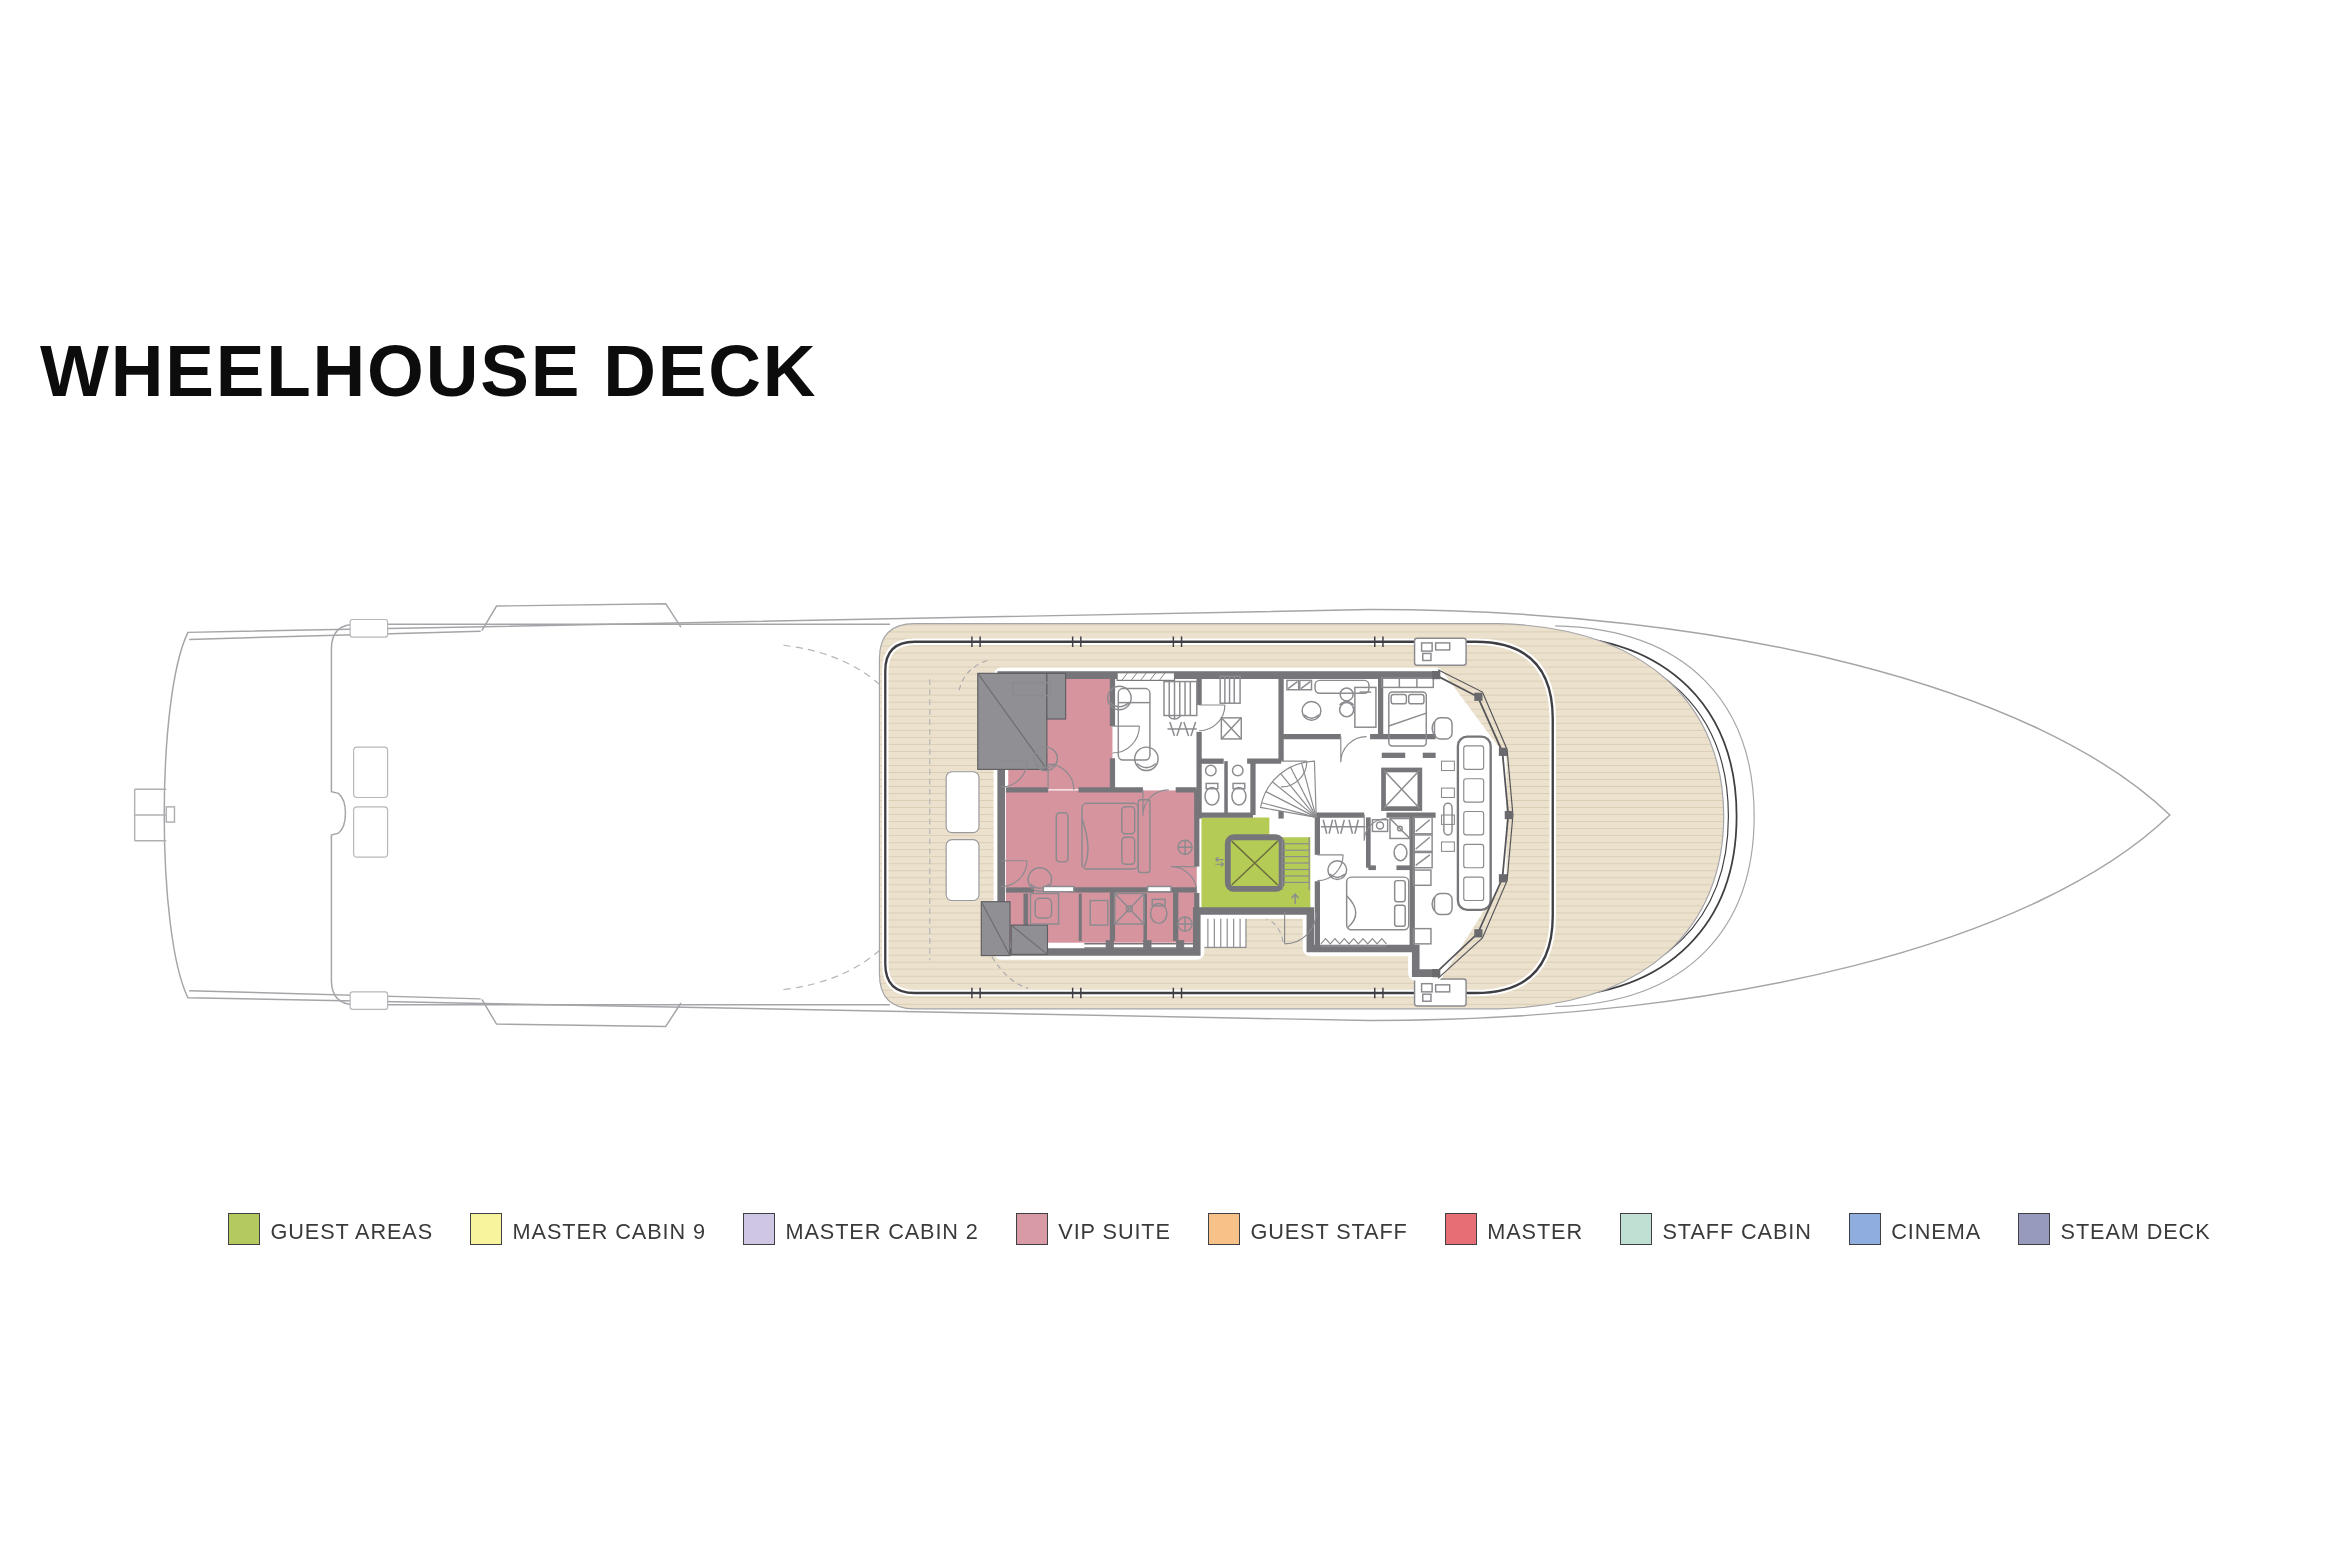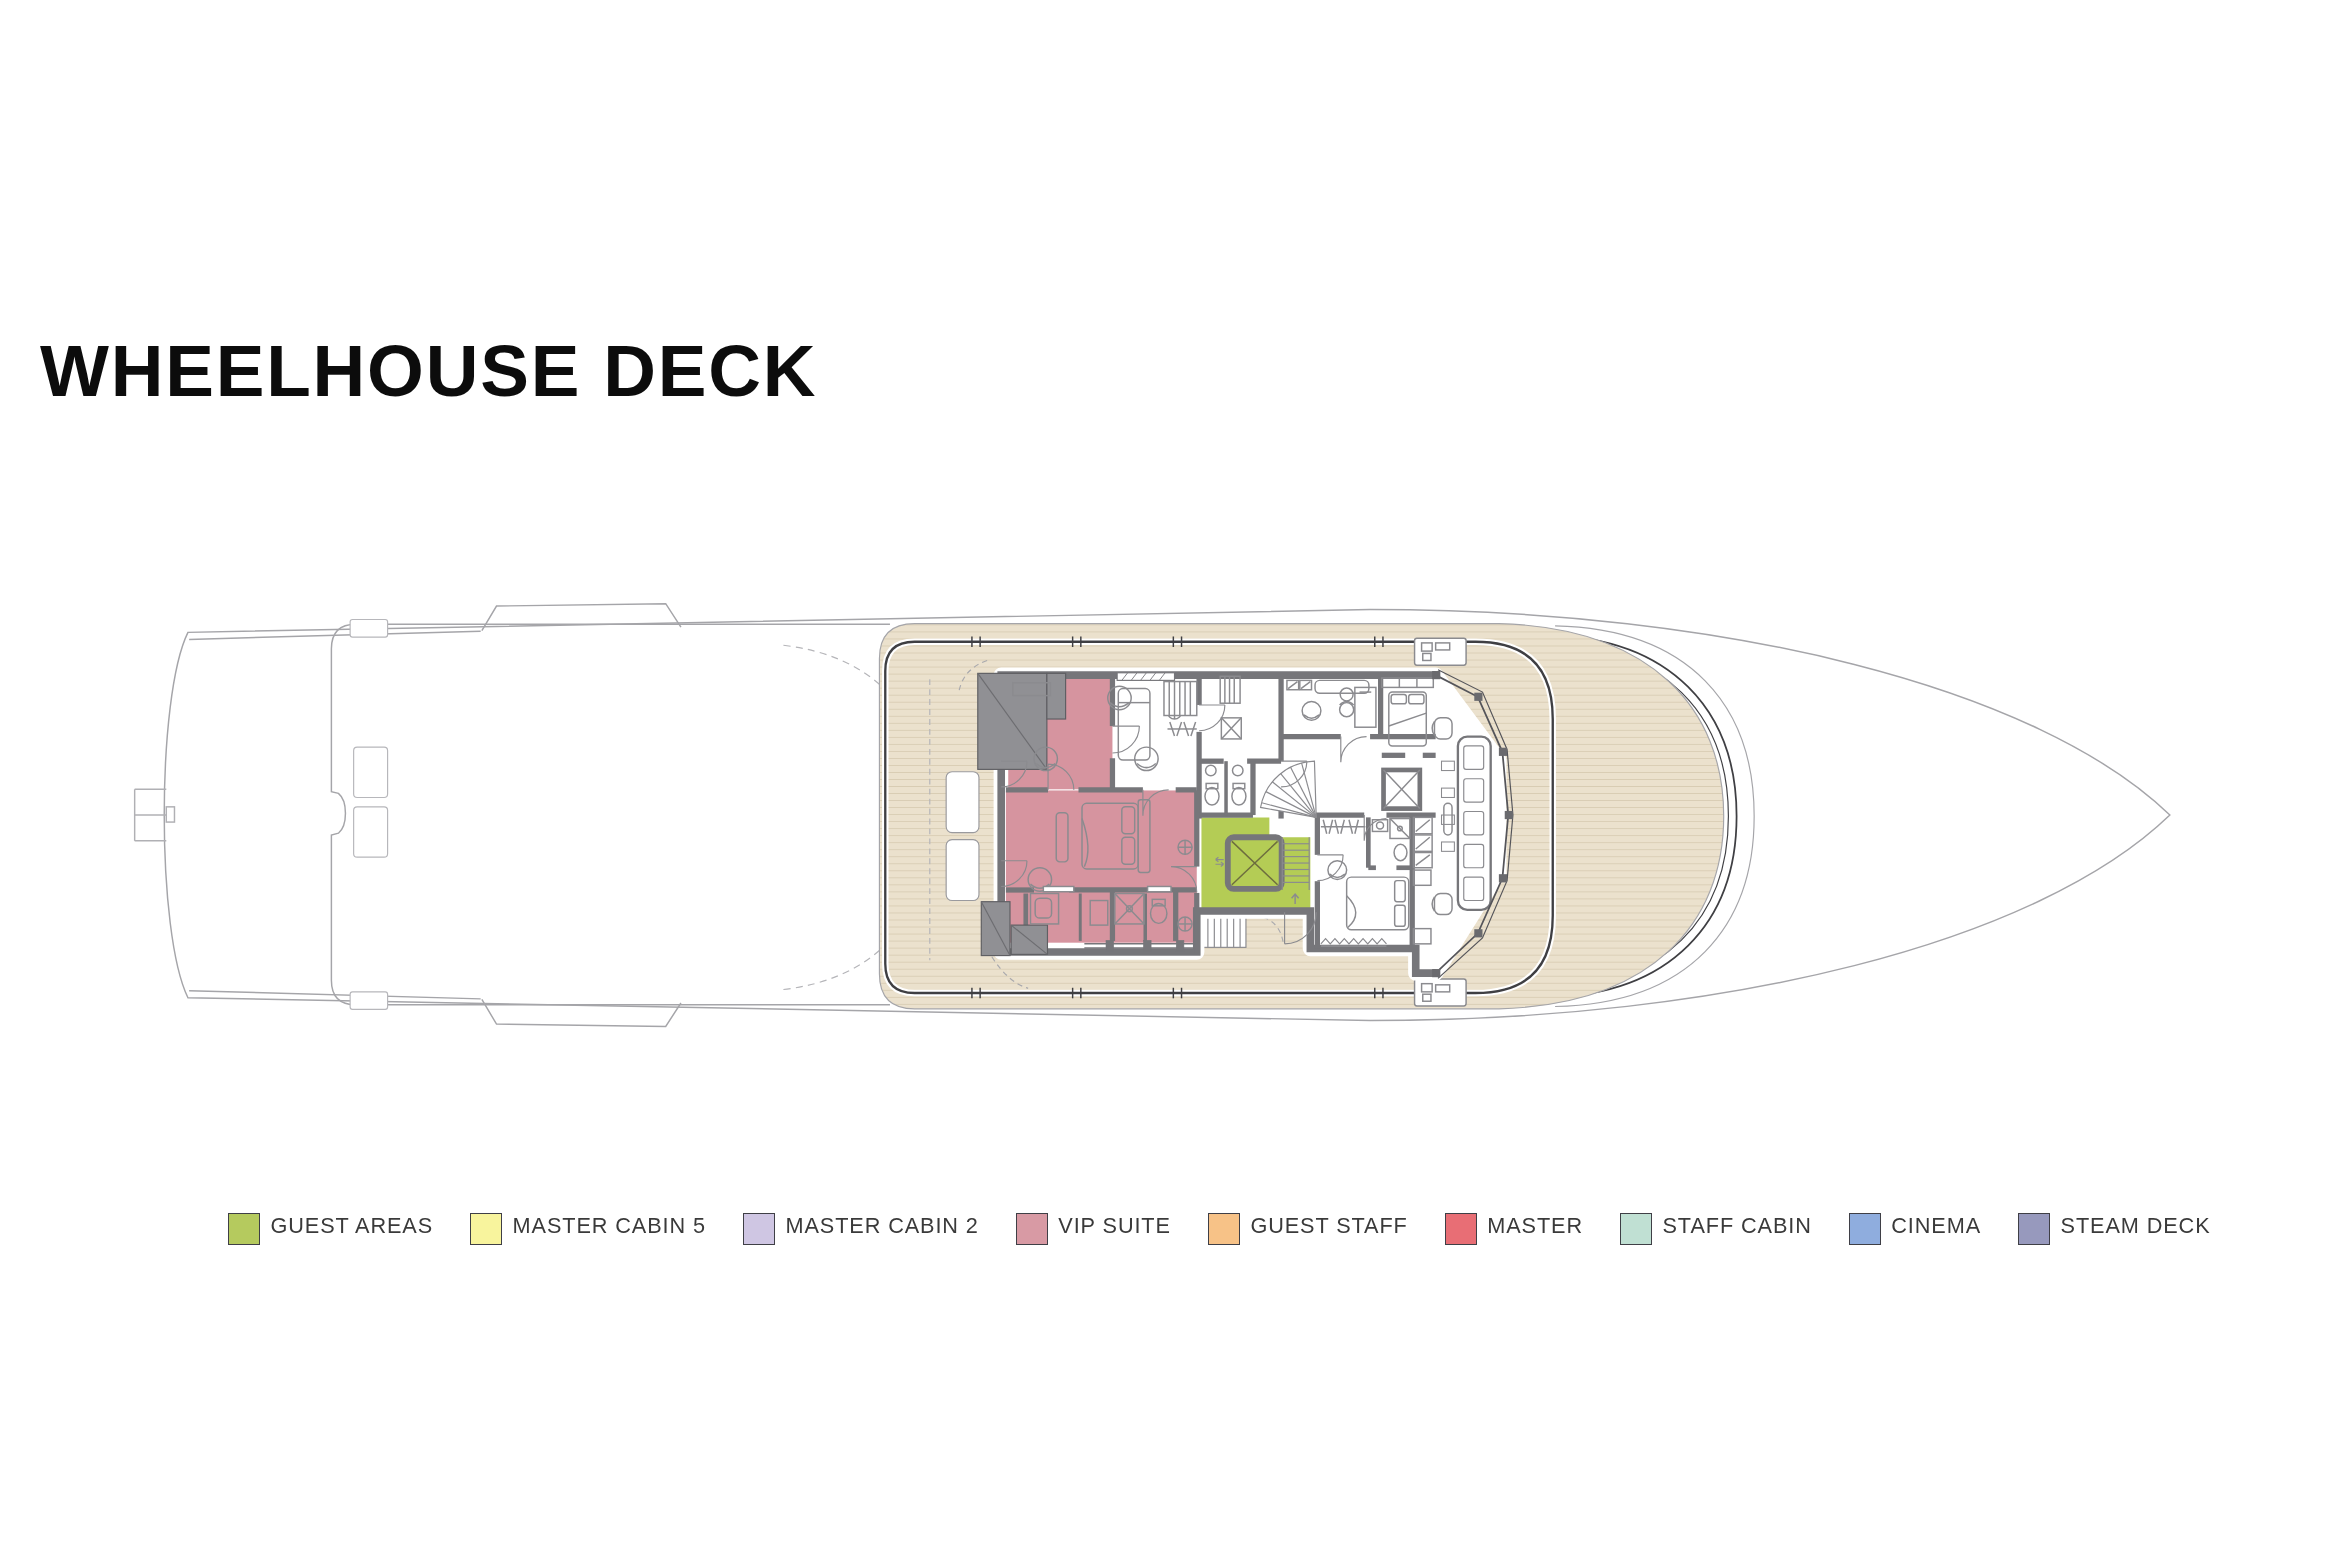--- a/index.html
+++ b/index.html
@@ -7,21 +7,21 @@
   .page-title{
     position:absolute;left:0;top:329px;width:100%;
     text-align:left;font-size:73px;font-weight:700;letter-spacing:1.8px;
     color:#0c0c0c;
     padding-left:40px;
   }
   .plan-wrap{position:absolute;left:0;top:0;width:2342px;height:1561px;}
   .legend{
     position:absolute;left:228px;top:1213px;display:flex;align-items:center;
   }
-  .legend-item{display:flex;align-items:flex-start;margin-right:37px;}
+  .legend-item{display:flex;align-items:flex-end;margin-right:37px;}
   .legend-swatch{width:32px;height:32px;border:1.8px solid #3f3f46;margin-right:10.5px;flex:0 0 auto;box-sizing:border-box;}
   .legend-label{font-size:21.7px;font-weight:400;color:#3a3a3a;letter-spacing:0.9px;white-space:nowrap;}
   svg{display:block;}
 </style>
 </head>
 <body>
 
 <div class="plan-wrap">
 <svg viewBox="0 0 4000 2666" width="2342" height="1561">
   <defs>
@@ -452,21 +452,21 @@
 
 <div class="page-title">WHEELHOUSE DECK</div>
 
 <div class="legend">
   <div class="legend-item">
     <span class="legend-swatch" style="background-color: rgb(181, 202, 94);"></span>
     <span class="legend-label">GUEST AREAS</span>
   </div>
   <div class="legend-item">
     <span class="legend-swatch" style="background-color: rgb(248, 244, 157);"></span>
-    <span class="legend-label">MASTER CABIN 5</span>
+    <span class="legend-label">MASTER CABIN 9</span>
   </div>
   <div class="legend-item">
     <span class="legend-swatch" style="background-color: rgb(207, 198, 227);"></span>
     <span class="legend-label">MASTER CABIN 2</span>
   </div>
   <div class="legend-item">
     <span class="legend-swatch" style="background-color: rgb(216, 154, 164);"></span>
     <span class="legend-label">VIP SUITE</span>
   </div>
   <div class="legend-item">

